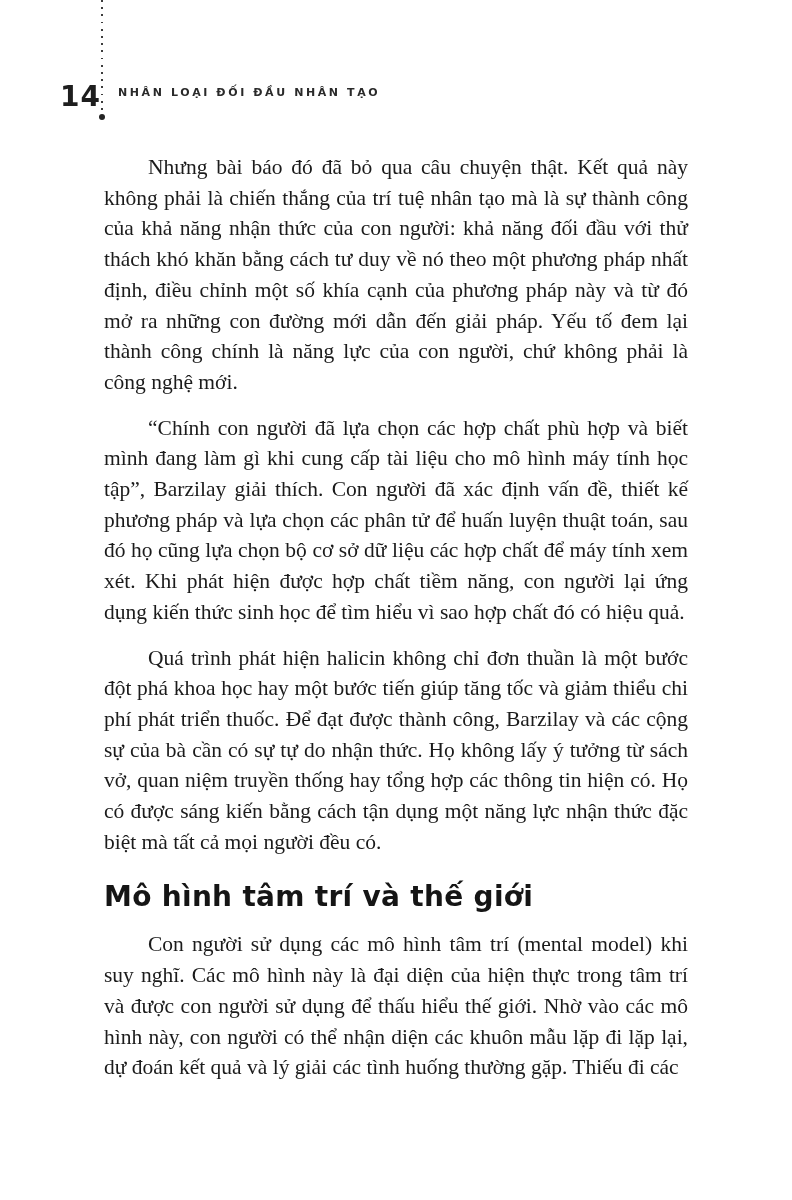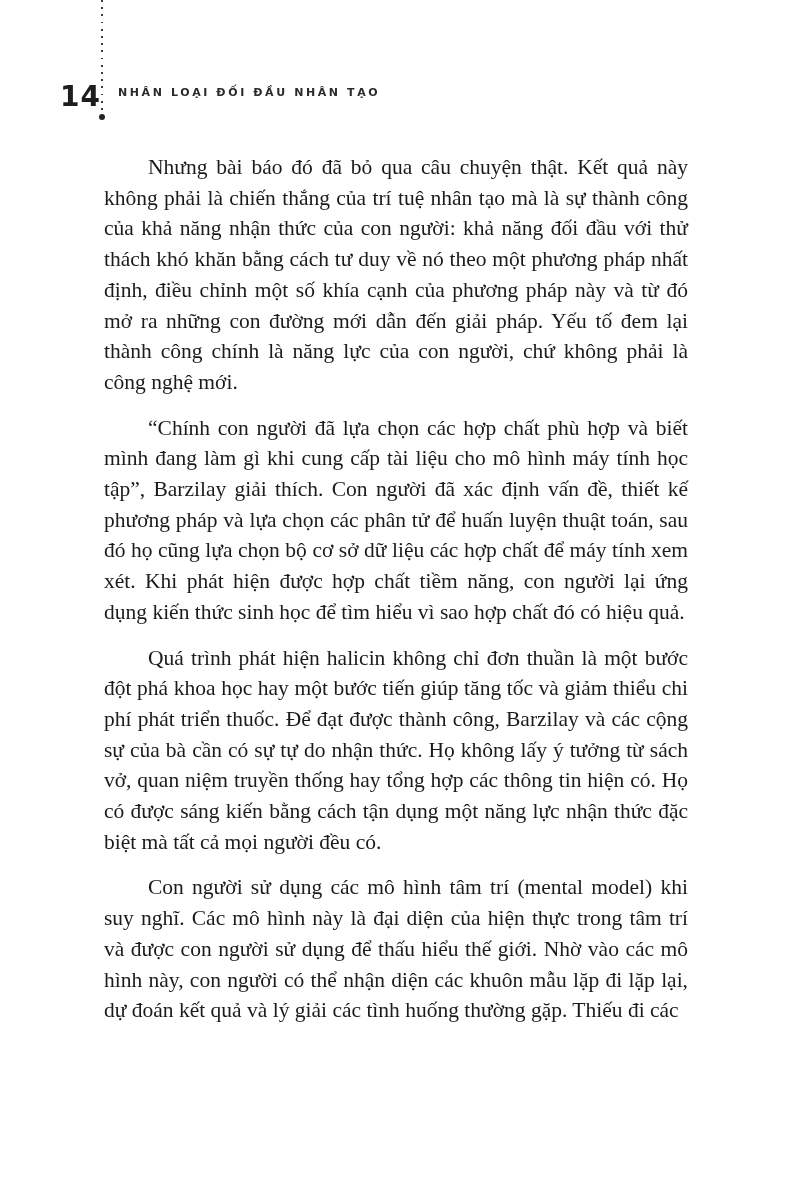--- a/index.html
+++ b/index.html
@@ -97,16 +97,17 @@
     <span class="page-number">14</span>
     <span class="dotted-rule"></span>
     <span class="rule-end-dot"></span>
     <span class="running-title">NHÂN LOẠI ĐỐI ĐẦU NHÂN TẠO</span>
   </header>
 
   <main class="content">
       <p class="body-paragraph">Nhưng bài báo đó đã bỏ qua câu chuyện thật. Kết quả này không phải là chiến thắng của trí tuệ nhân tạo mà là sự thành công của khả năng nhận thức của con người: khả năng đối đầu với thử thách khó khăn bằng cách tư duy về nó theo một phương pháp nhất định, điều chỉnh một số khía cạnh của phương pháp này và từ đó mở ra những con đường mới dẫn đến giải pháp. Yếu tố đem lại thành công chính là năng lực của con người, chứ không phải là công nghệ mới.</p>
       <p class="body-paragraph">“Chính con người đã lựa chọn các hợp chất phù hợp và biết mình đang làm gì khi cung cấp tài liệu cho mô hình máy tính học tập”, Barzilay giải thích. Con người đã xác định vấn đề, thiết kế phương pháp và lựa chọn các phân tử để huấn luyện thuật toán, sau đó họ cũng lựa chọn bộ cơ sở dữ liệu các hợp chất để máy tính xem xét. Khi phát hiện được hợp chất tiềm năng, con người lại ứng dụng kiến thức sinh học để tìm hiểu vì sao hợp chất đó có hiệu quả.</p>
       <p class="body-paragraph">Quá trình phát hiện halicin không chỉ đơn thuần là một bước đột phá khoa học hay một bước tiến giúp tăng tốc và giảm thiểu chi phí phát triển thuốc. Để đạt được thành công, Barzilay và các cộng sự của bà cần có sự tự do nhận thức. Họ không lấy ý tưởng từ sách vở, quan niệm truyền thống hay tổng hợp các thông tin hiện có. Họ có được sáng kiến bằng cách tận dụng một năng lực nhận thức đặc biệt mà tất cả mọi người đều có.</p>
+      <h2 class="section-heading">Mô hình tâm trí và thế giới</h2>
       <p class="body-paragraph">Con người sử dụng các mô hình tâm trí (mental model) khi suy nghĩ. Các mô hình này là đại diện của hiện thực trong tâm trí và được con người sử dụng để thấu hiểu thế giới. Nhờ vào các mô hình này, con người có thể nhận diện các khuôn mẫu lặp đi lặp lại, dự đoán kết quả và lý giải các tình huống thường gặp. Thiếu đi các</p>
     </main>
 
 </div>
 
 </body></html>

